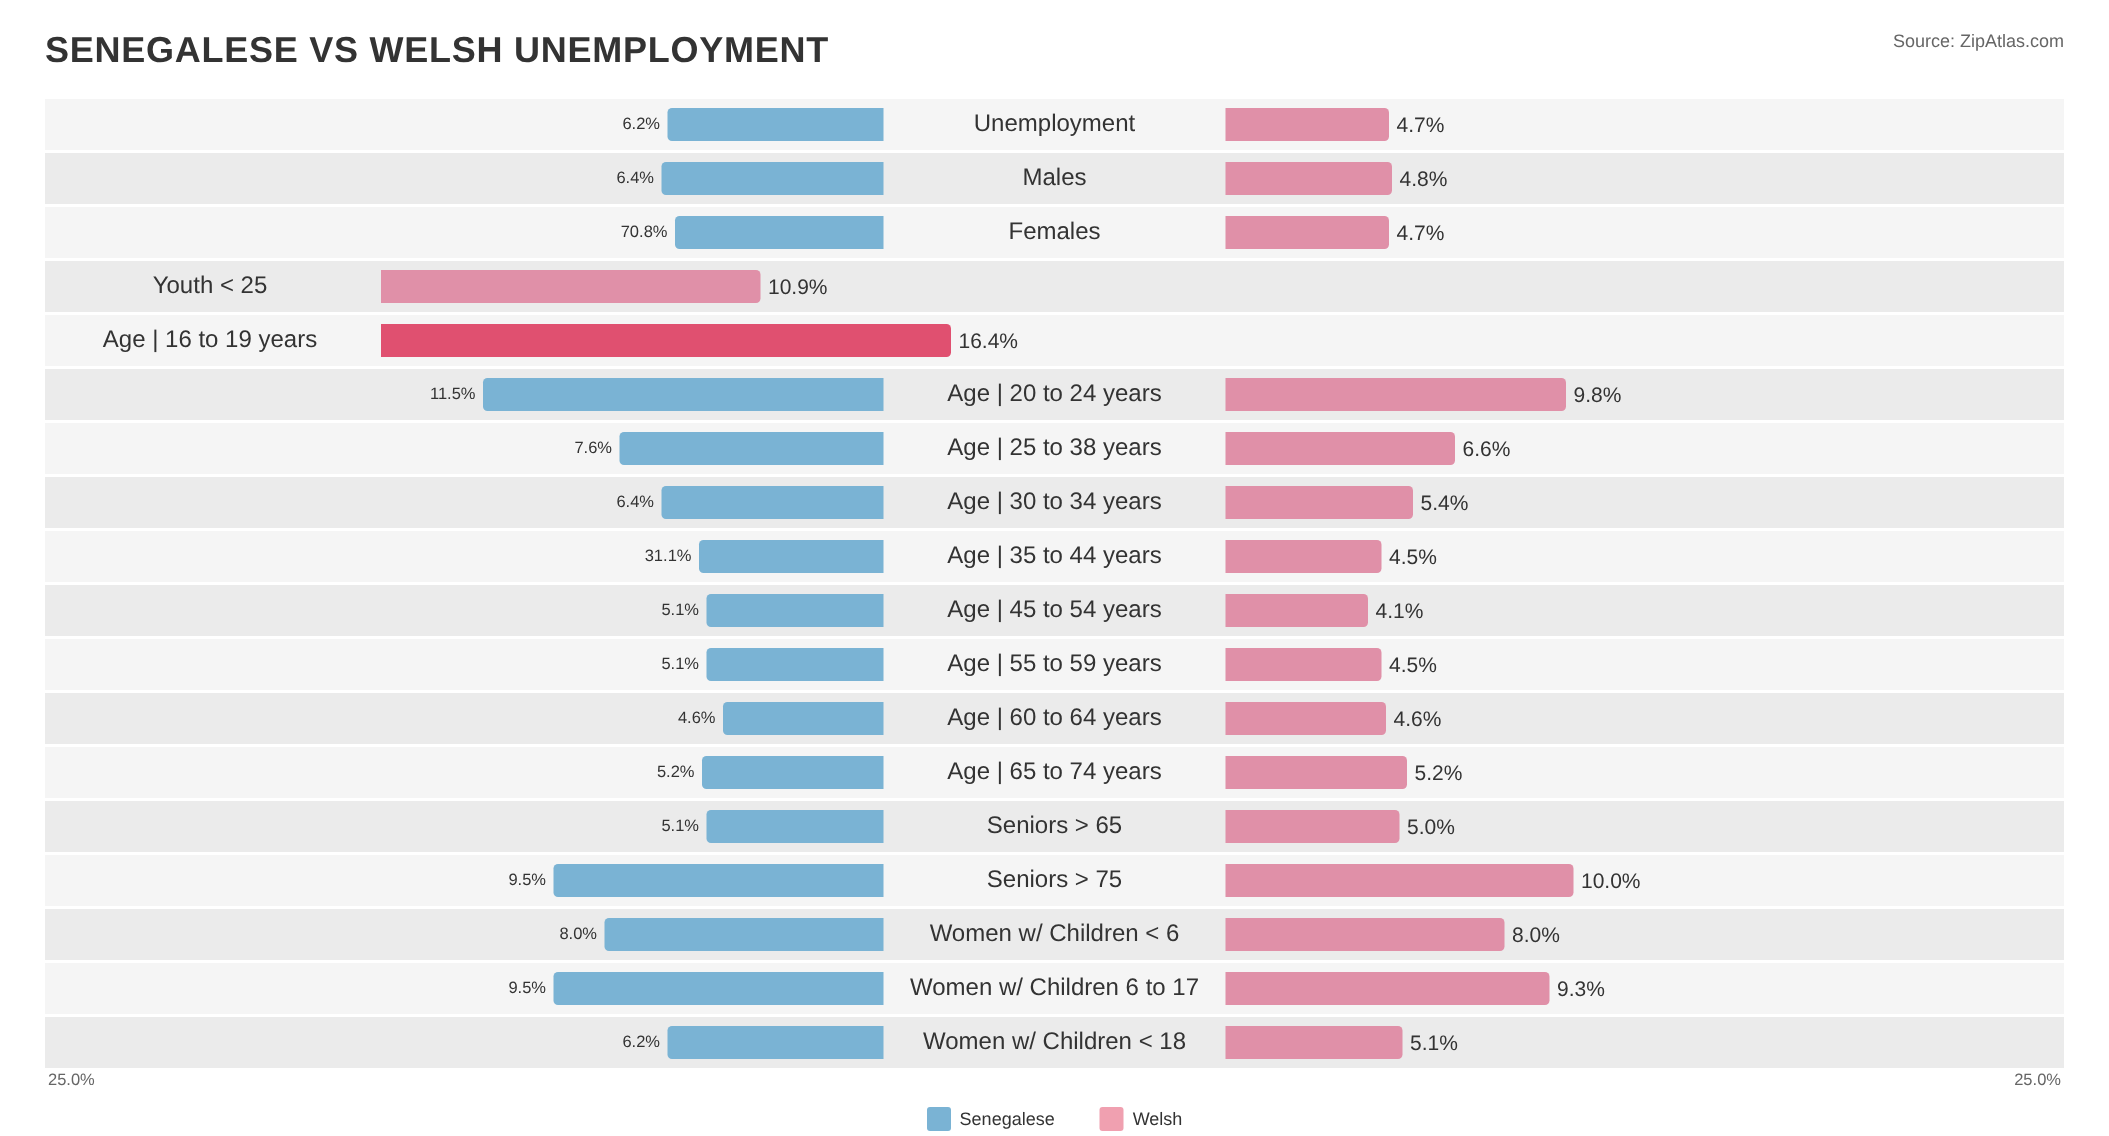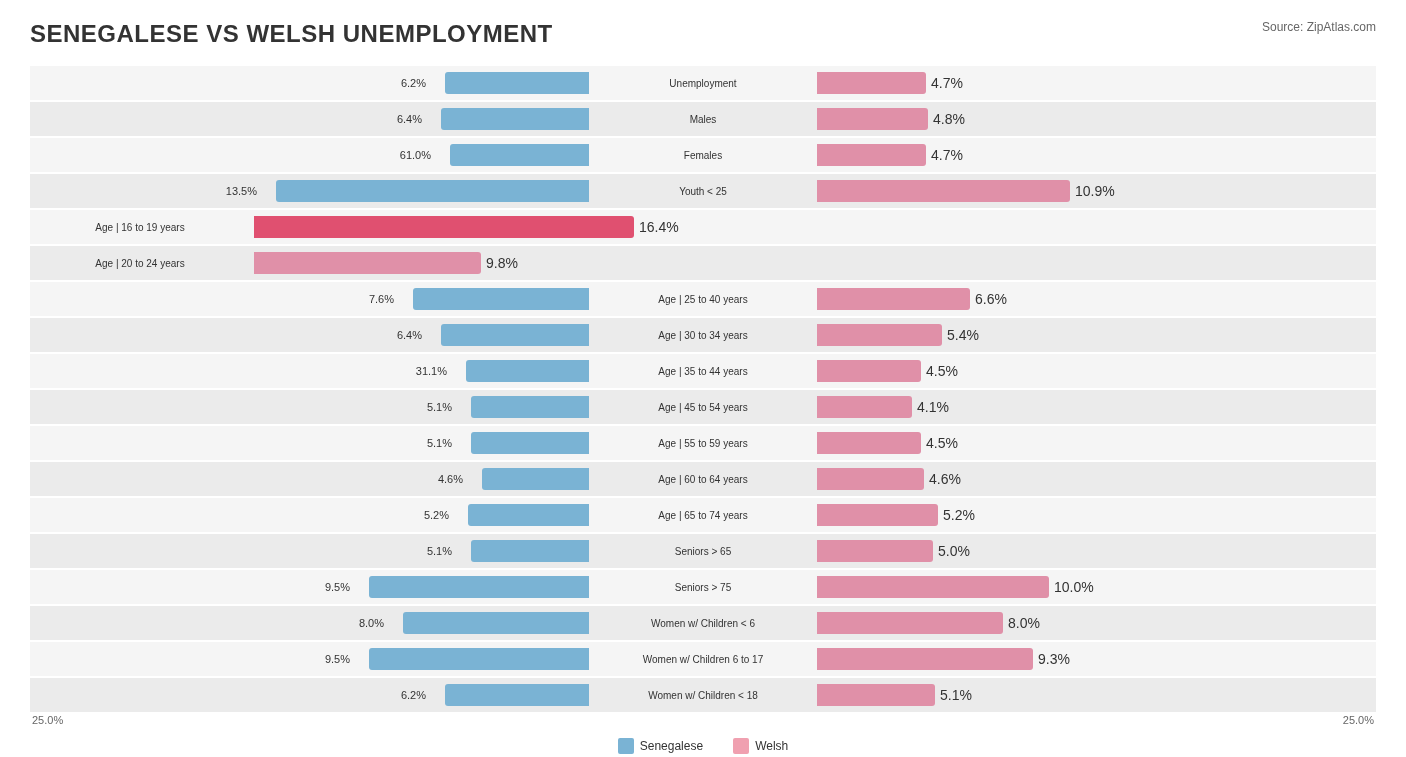--- a/index.html
+++ b/index.html
@@ -46,34 +46,33 @@
     .chart-row:nth-child(even) {
       background: #ebebeb;
     }
     .bar-section-left {
       flex: 1;
       display: flex;
       justify-content: flex-end;
       align-items: center;
       padding-right: 4px;
       position: relative;
-      gap: 14px;
     }
     .bar-section-right {
       flex: 1;
       display: flex;
       justify-content: flex-start;
       align-items: center;
       padding-left: 4px;
       position: relative;
     }
     .label-center {
       width: 220px;
       text-align: center;
-      font-size: 10px;
+      font-size: 16px;
       color: #333;
       font-weight: 500;
       flex-shrink: 0;
       z-index: 2;
       white-space: nowrap;
     }
     .bar-left {
       height: 22px;
       background: #7ab3d4;
       border-radius: 3px 0 0 3px;
@@ -176,60 +175,60 @@
       <div class="bar-left" style="width:148px; background:#7ab3d4;"></div>
     </div>
     <div class="label-center">Males</div>
     <div class="bar-section-right">
       <div class="bar-right" style="width:111px; background:#e090a8;"></div>
       <span class="val-right">4.8%</span>
     </div>
   </div>
       <div class="chart-row">
     <div class="bar-section-left">
-      <span class="val-left">61.0%</span>
+      <span class="val-left">70.8%</span>
       <div class="bar-left" style="width:139px; background:#7ab3d4;"></div>
     </div>
     <div class="label-center">Females</div>
     <div class="bar-section-right">
       <div class="bar-right" style="width:109px; background:#e090a8;"></div>
       <span class="val-right">4.7%</span>
     </div>
   </div>
       <div class="chart-row">
-    <div class="bar-section-left">
-      <span class="val-left">13.5%</span>
-      <div class="bar-left" style="width:313px; background:#7ab3d4;"></div>
-    </div>
     <div class="label-center">Youth &lt; 25</div>
     <div class="bar-section-right">
       <div class="bar-right" style="width:253px; background:#e090a8;"></div>
       <span class="val-right">10.9%</span>
     </div>
   </div>
       <div class="chart-row">
     <div class="label-center">Age | 16 to 19 years</div>
     <div class="bar-section-right">
       <div class="bar-right highlight" style="width:380px; background:#e05070;"></div>
       <span class="val-right">16.4%</span>
     </div>
   </div>
       <div class="chart-row">
+    <div class="bar-section-left">
+      <span class="val-left">11.5%</span>
+      <div class="bar-left" style="width:267px; background:#7ab3d4;"></div>
+    </div>
     <div class="label-center">Age | 20 to 24 years</div>
     <div class="bar-section-right">
       <div class="bar-right" style="width:227px; background:#e090a8;"></div>
       <span class="val-right">9.8%</span>
     </div>
   </div>
       <div class="chart-row">
     <div class="bar-section-left">
       <span class="val-left">7.6%</span>
       <div class="bar-left" style="width:176px; background:#7ab3d4;"></div>
     </div>
-    <div class="label-center">Age | 25 to 40 years</div>
+    <div class="label-center">Age | 25 to 38 years</div>
     <div class="bar-section-right">
       <div class="bar-right" style="width:153px; background:#e090a8;"></div>
       <span class="val-right">6.6%</span>
     </div>
   </div>
       <div class="chart-row">
     <div class="bar-section-left">
       <span class="val-left">6.4%</span>
       <div class="bar-left" style="width:148px; background:#7ab3d4;"></div>
     </div>

